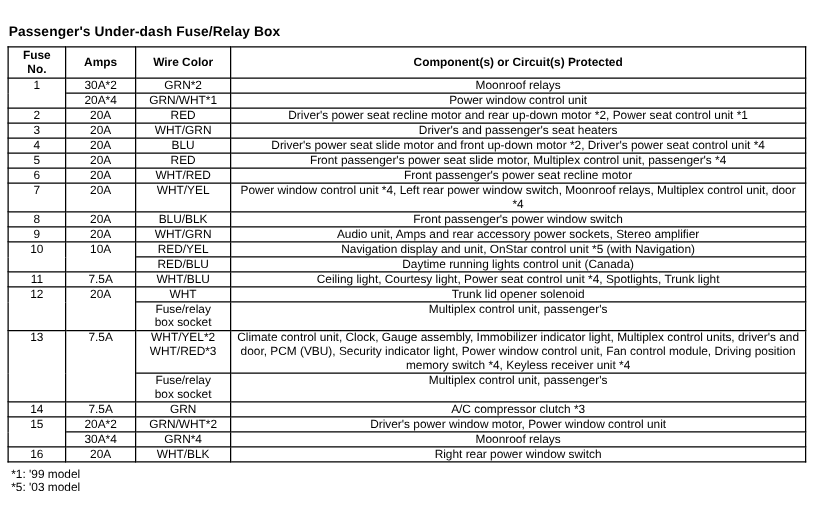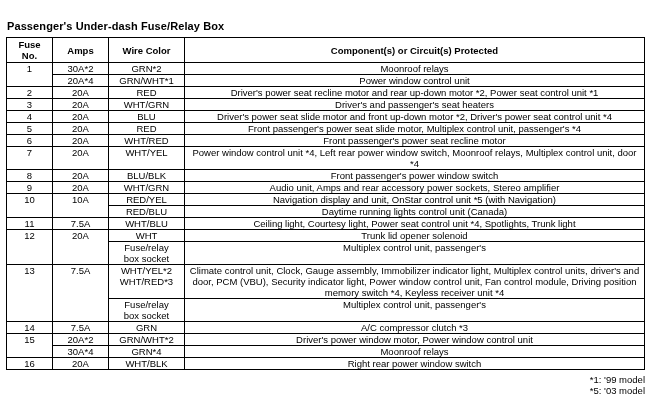--- a/index.html
+++ b/index.html
@@ -47,21 +47,21 @@
   .fuse-table td.l { text-align: center; }
   col.col-fuse { width: 46px; }
   col.col-amps { width: 56px; }
   col.col-wire { width: 76px; }
   col.col-comp { width: 460px; }
   .footnotes {
     margin: 4px 0 0 3px;
     font-size: 9.5px;
     line-height: 11px;
   }
-  .footnotes .note { margin: 0; text-align: right; }
+  .footnotes .note { margin: 0; }
 </style>
 </head>
 <body>
 
 <div class="page">
 
   <div class="title">Passenger's Under-dash Fuse/Relay Box</div>
 
   <table class="fuse-table">
     <colgroup>

